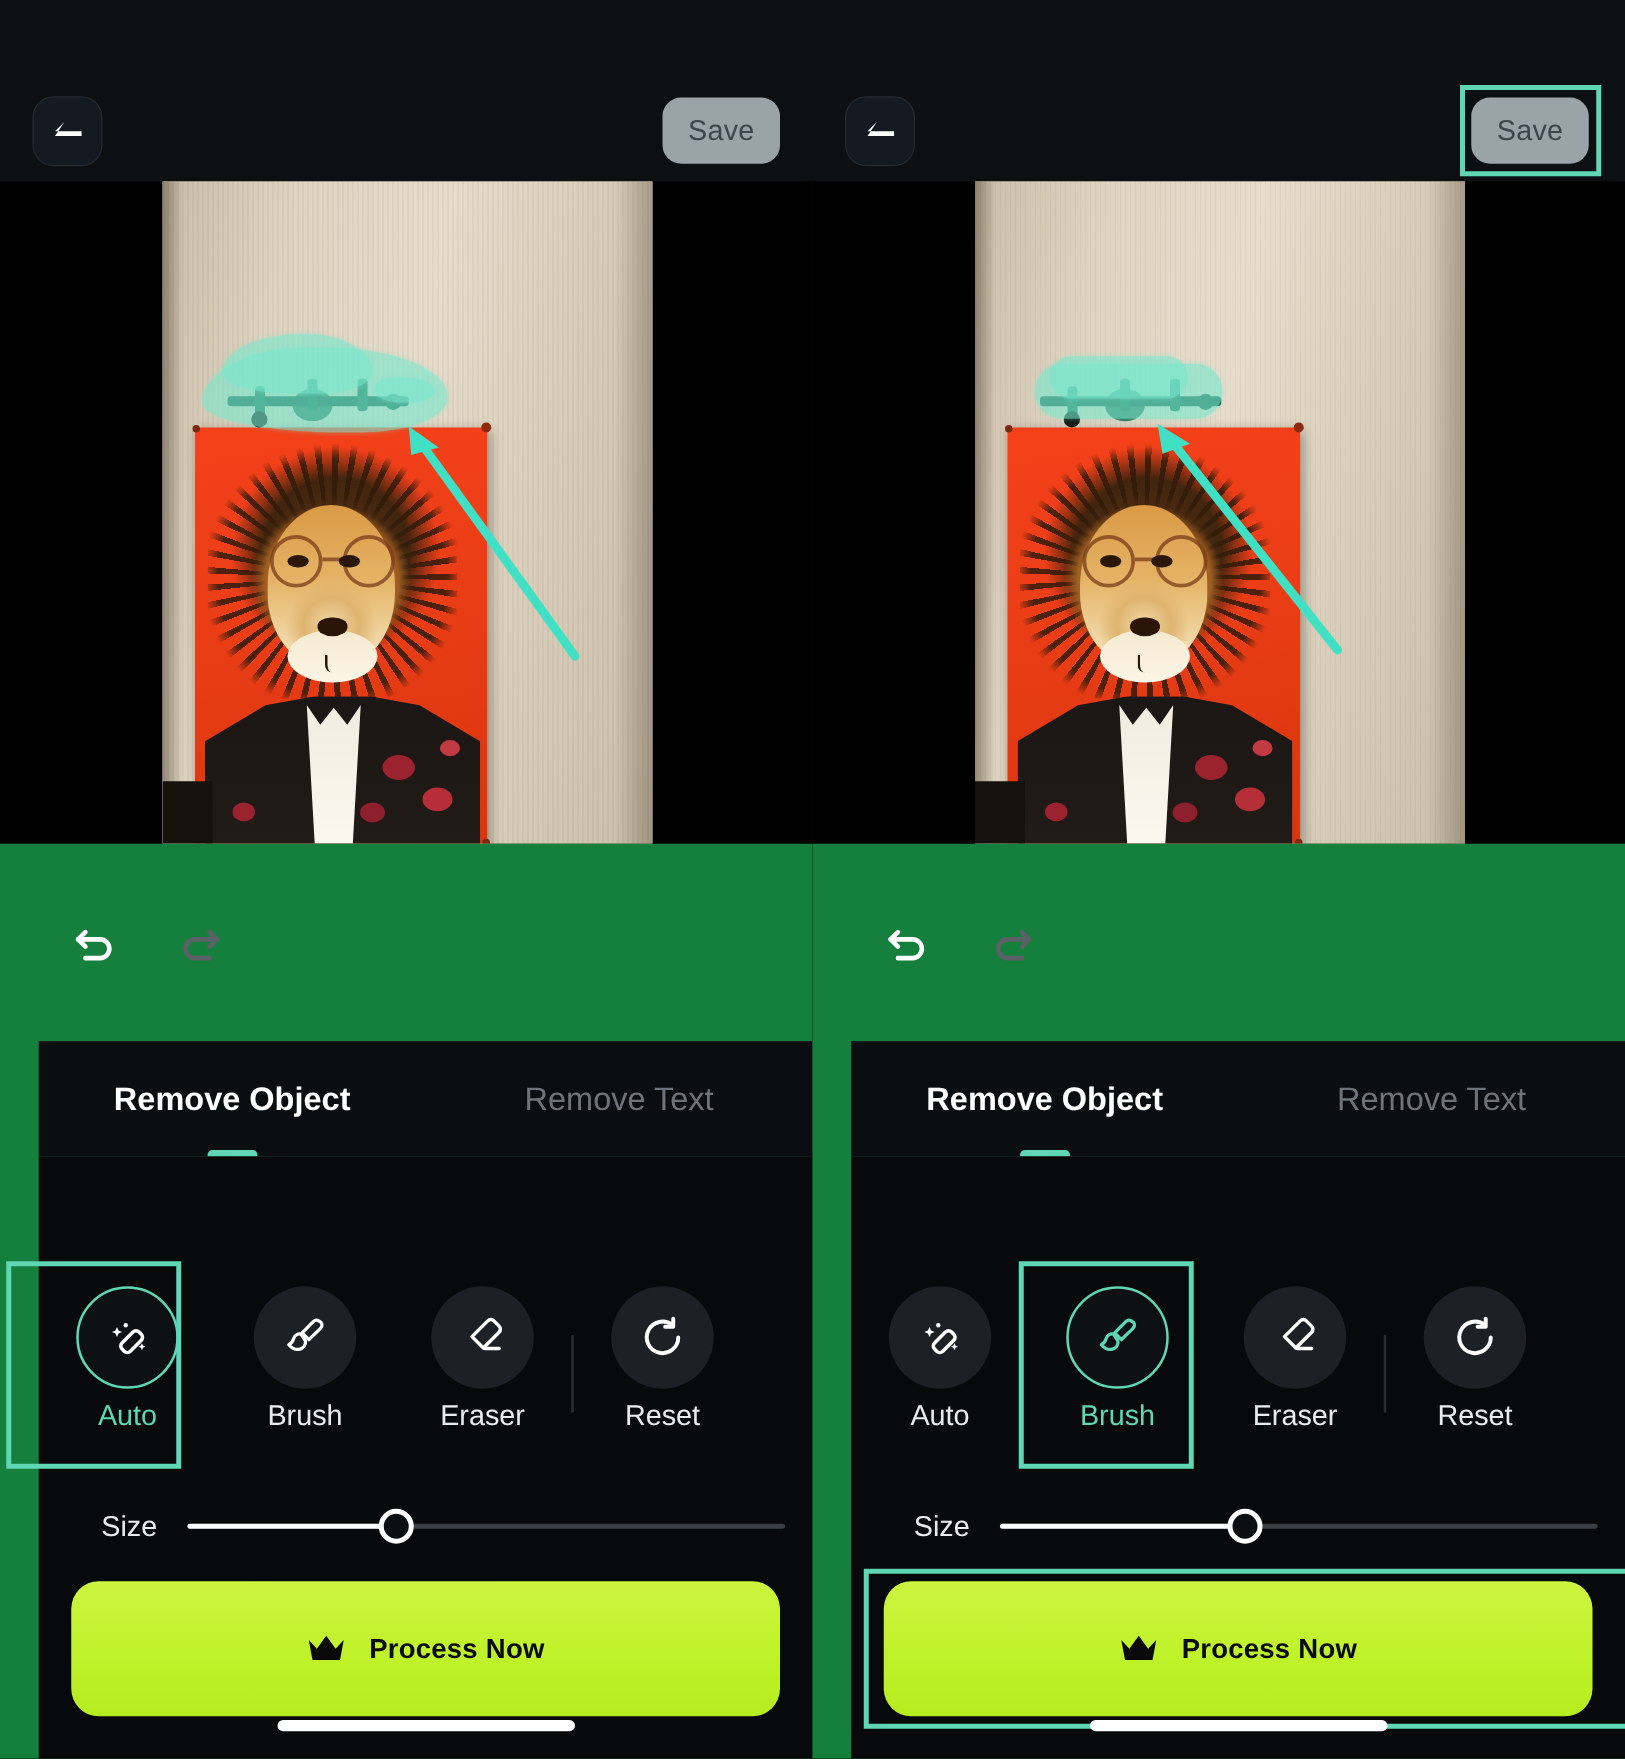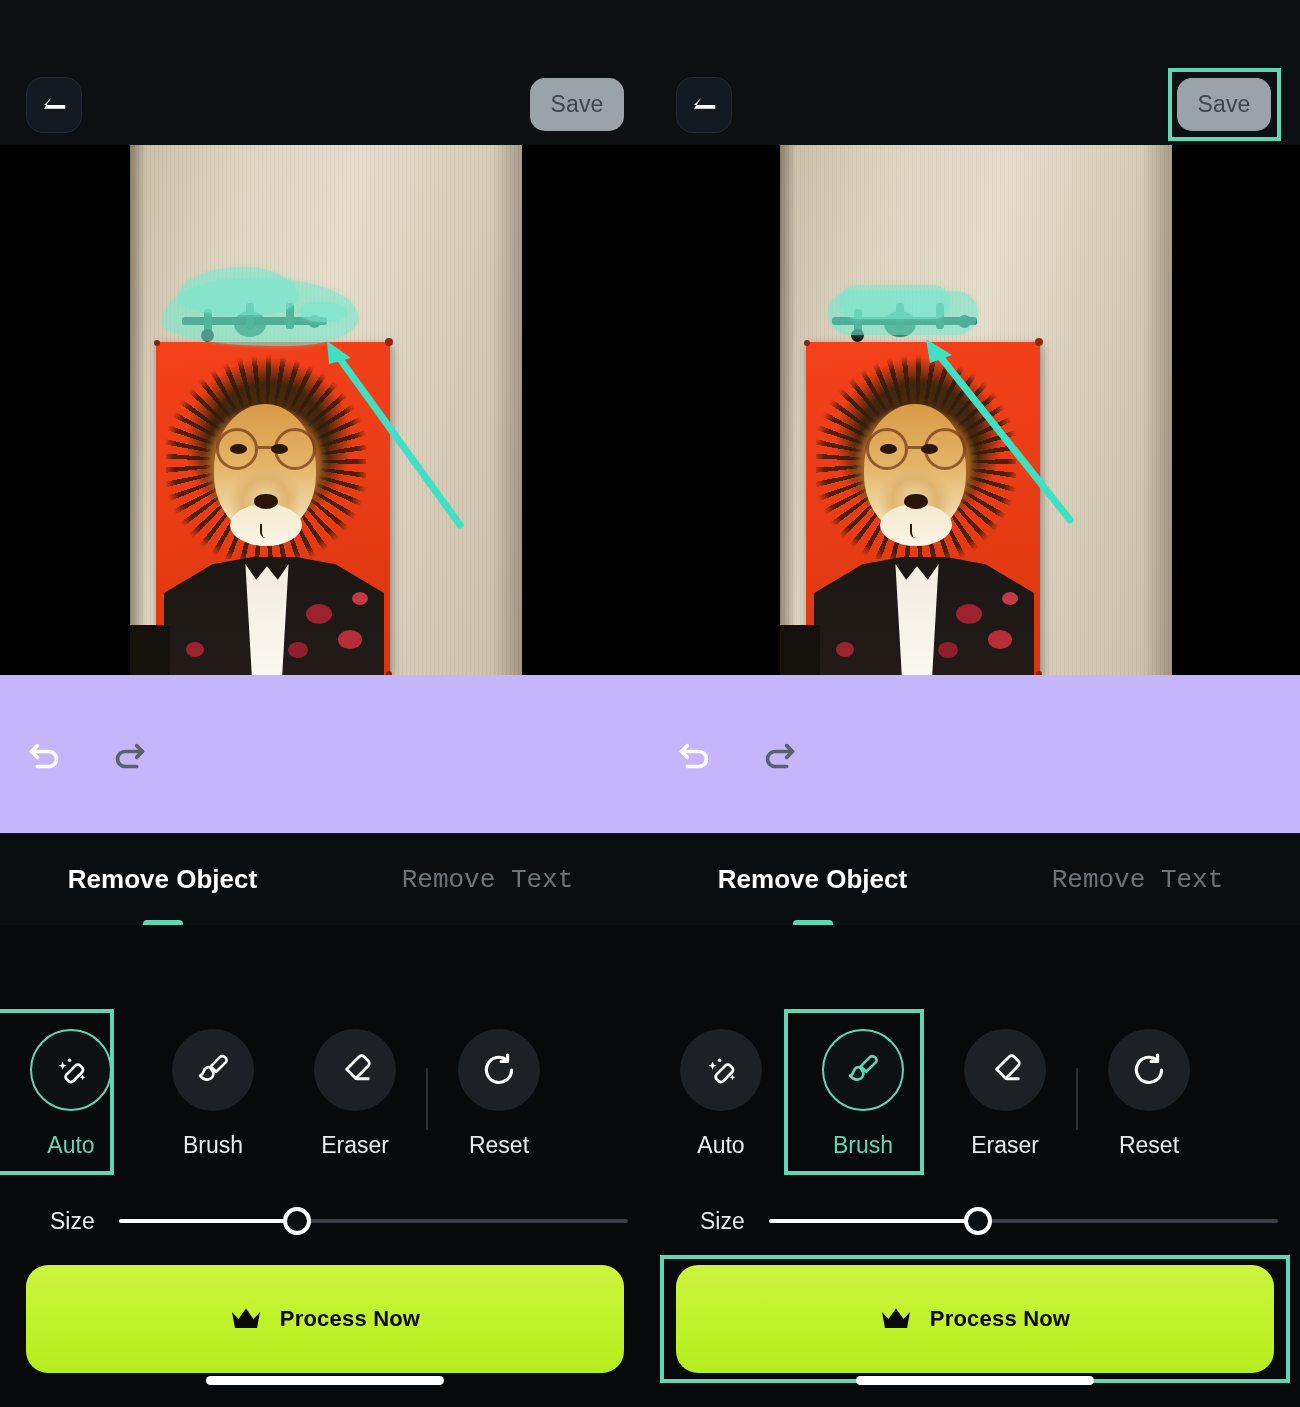--- a/index.html
+++ b/index.html
@@ -152,53 +152,53 @@
   .mask.brush-blob {
     left:48px; top:146px; width:150px; height:44px; border-radius:22px;
   }
   .mask.brush-blob2 {
     left:60px; top:140px; width:110px; height:34px; border-radius:20px;
   }
   
   .arrow-svg { position:absolute; left:0; top:0; width:392px; height:530px; pointer-events:none; }
 
   
-  .controls { flex:1; background:#c4b5fd; position:relative; }
+  .controls { flex:1; background:#15803d; position:relative;padding-left:31px; }
   .hist-row { height:158px; display:flex; align-items:center; padding-left:18px; gap:34px; }
   .hist-btn { width:52px; height:52px; display:flex; align-items:center; justify-content:center; }
   .hist-btn svg { width:40px; height:40px; }
   .tabs {
     height:92px; background:#0b0e11; display:flex; position:relative;
     border-top:1px solid #181c20;
   }
   .tab {
     flex:1; display:flex; align-items:center; justify-content:center;
     font-size:26px; position:relative;
   }
   .tab.active { color:#fff; font-weight:700; }
-  .tab.inactive { color:#6d7479; font-weight:400;font-family:Liberation Mono, monospace; }
+  .tab.inactive { color:#6d7479; font-weight:400; }
   .tab-indicator {
     position:absolute; bottom:-3px; left:50%; transform:translateX(-50%);
     width:40px; height:8px; border-radius:5px; background:#5fd6b4;
   }
   .tools-area { background:#07090b; position:relative; height:calc(100% - 158px - 92px); }
   .tools-row {
     position:absolute; top:96px; left:0; right:0; height:145px;
     display:flex; align-items:flex-start;
   }
   .tool {
     width:142px; display:flex; flex-direction:column; align-items:center;
     position:relative; padding-top:8px;
   }
   .tool-circle {
     width:82px; height:82px; border-radius:50%; background:#1d2126;
     display:flex; align-items:center; justify-content:center;
   }
   .tool.selected .tool-circle { background:#0d1114; border:2px solid #5fd6b4; }
-  .tool-label { margin-top:21px; font-size:23px; color:#e9eced; }
+  .tool-label { margin-top:8px; font-size:23px; color:#e9eced; }
   .tool.selected .tool-label { color:#5fd6b4; }
   .tool svg { width:42px; height:42px; }
   .tool-divider { width:2px; height:62px; background:#2a2f34; align-self:center; margin-top:10px; }
   .hi-box { position:absolute; border:4px solid #5fd6b4; pointer-events:none; }
 
   .size-row {
     position:absolute; top:272px; left:0; right:0; height:48px;
     display:flex; align-items:center; padding:0 22px;
   }
   .size-label { font-size:23px; color:#e9eced; margin-right:24px;margin-left:28px; }

